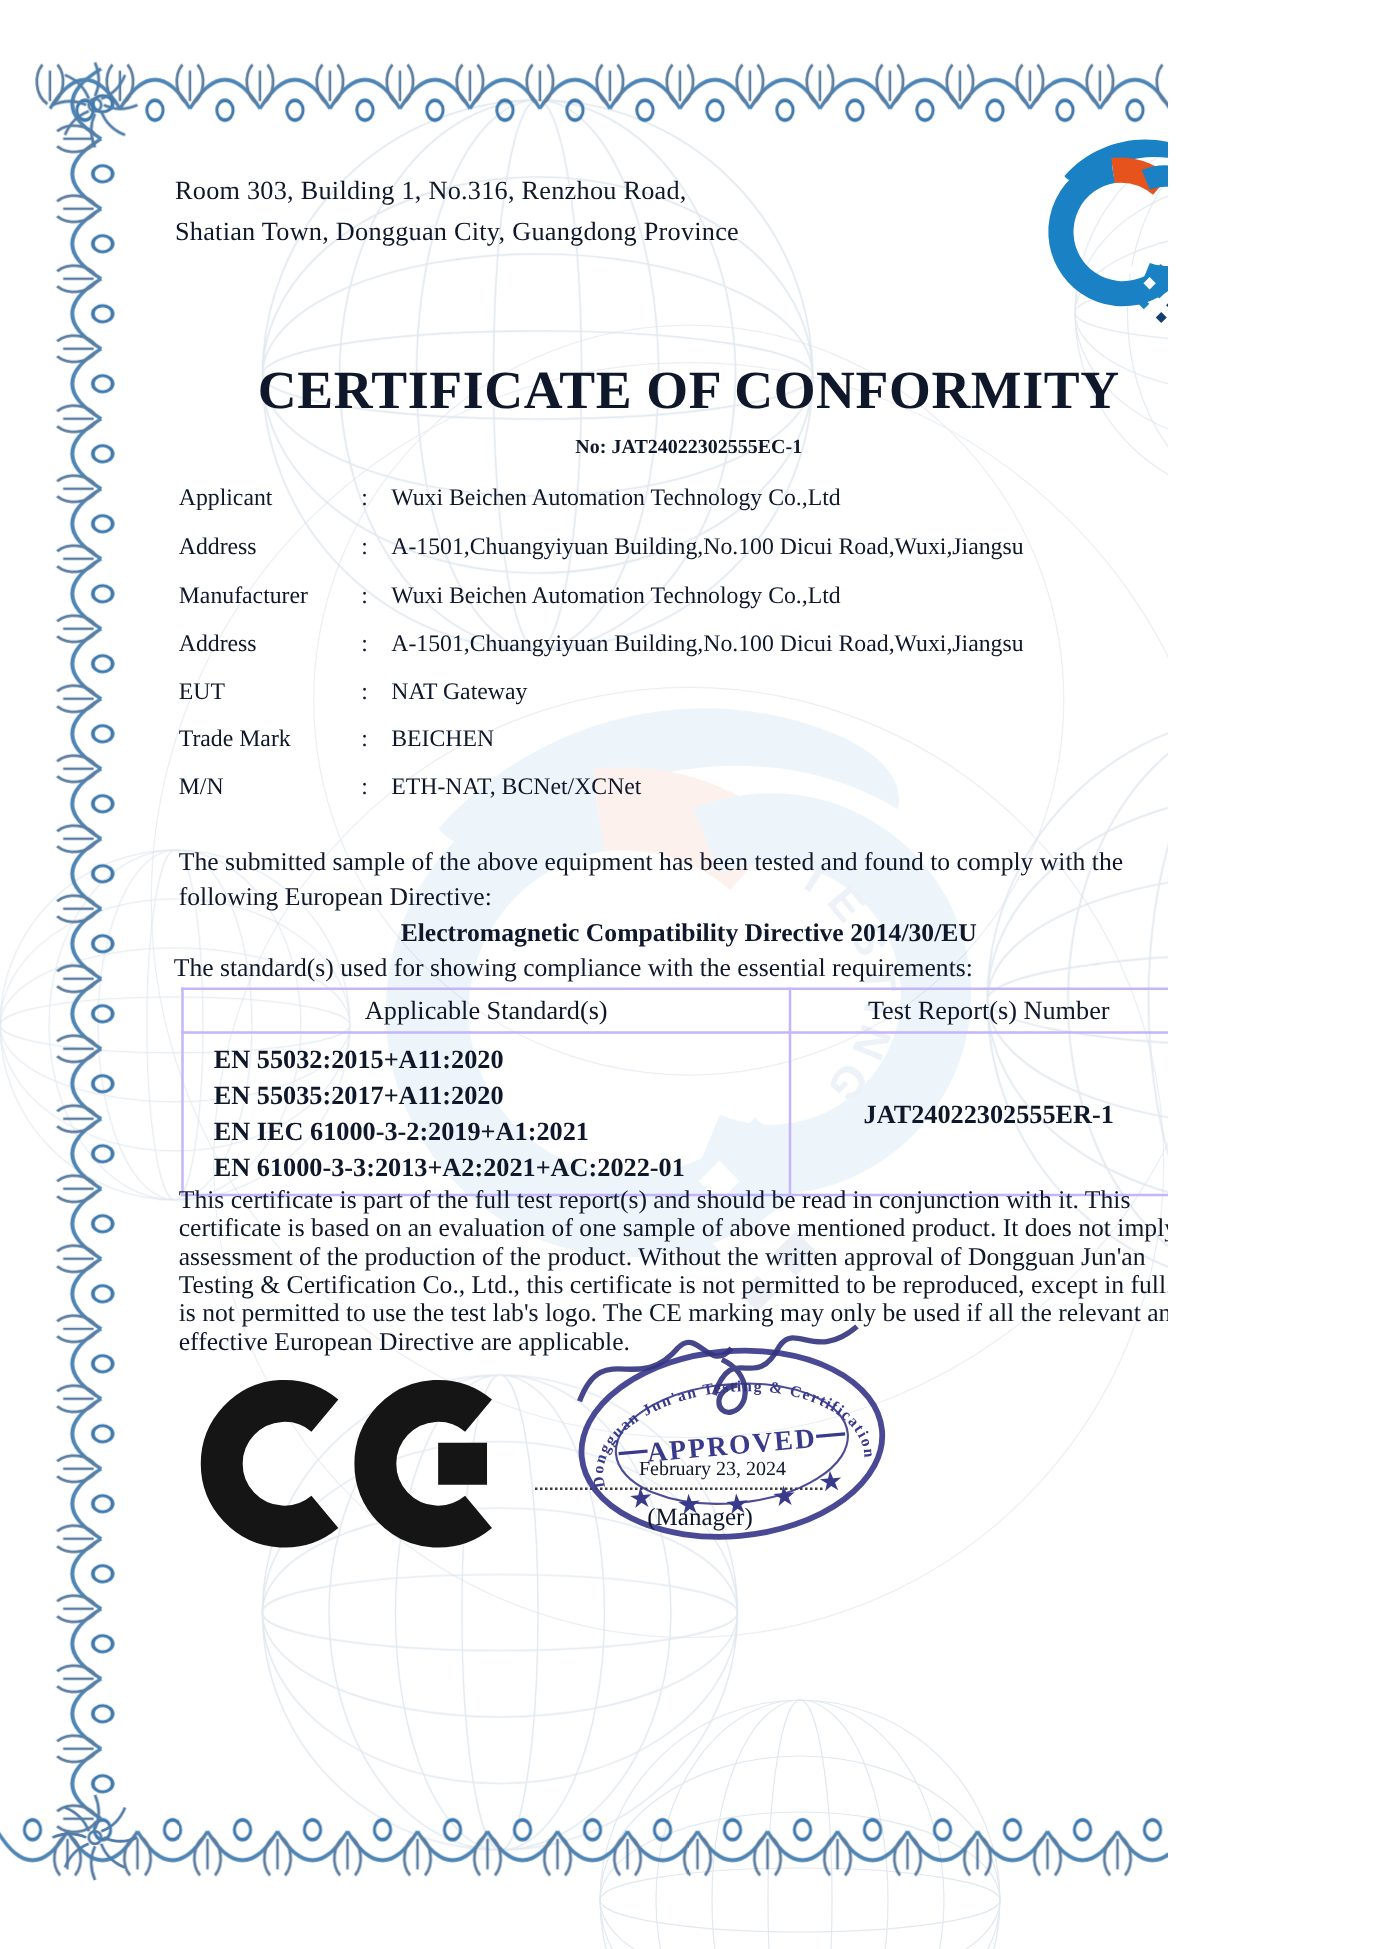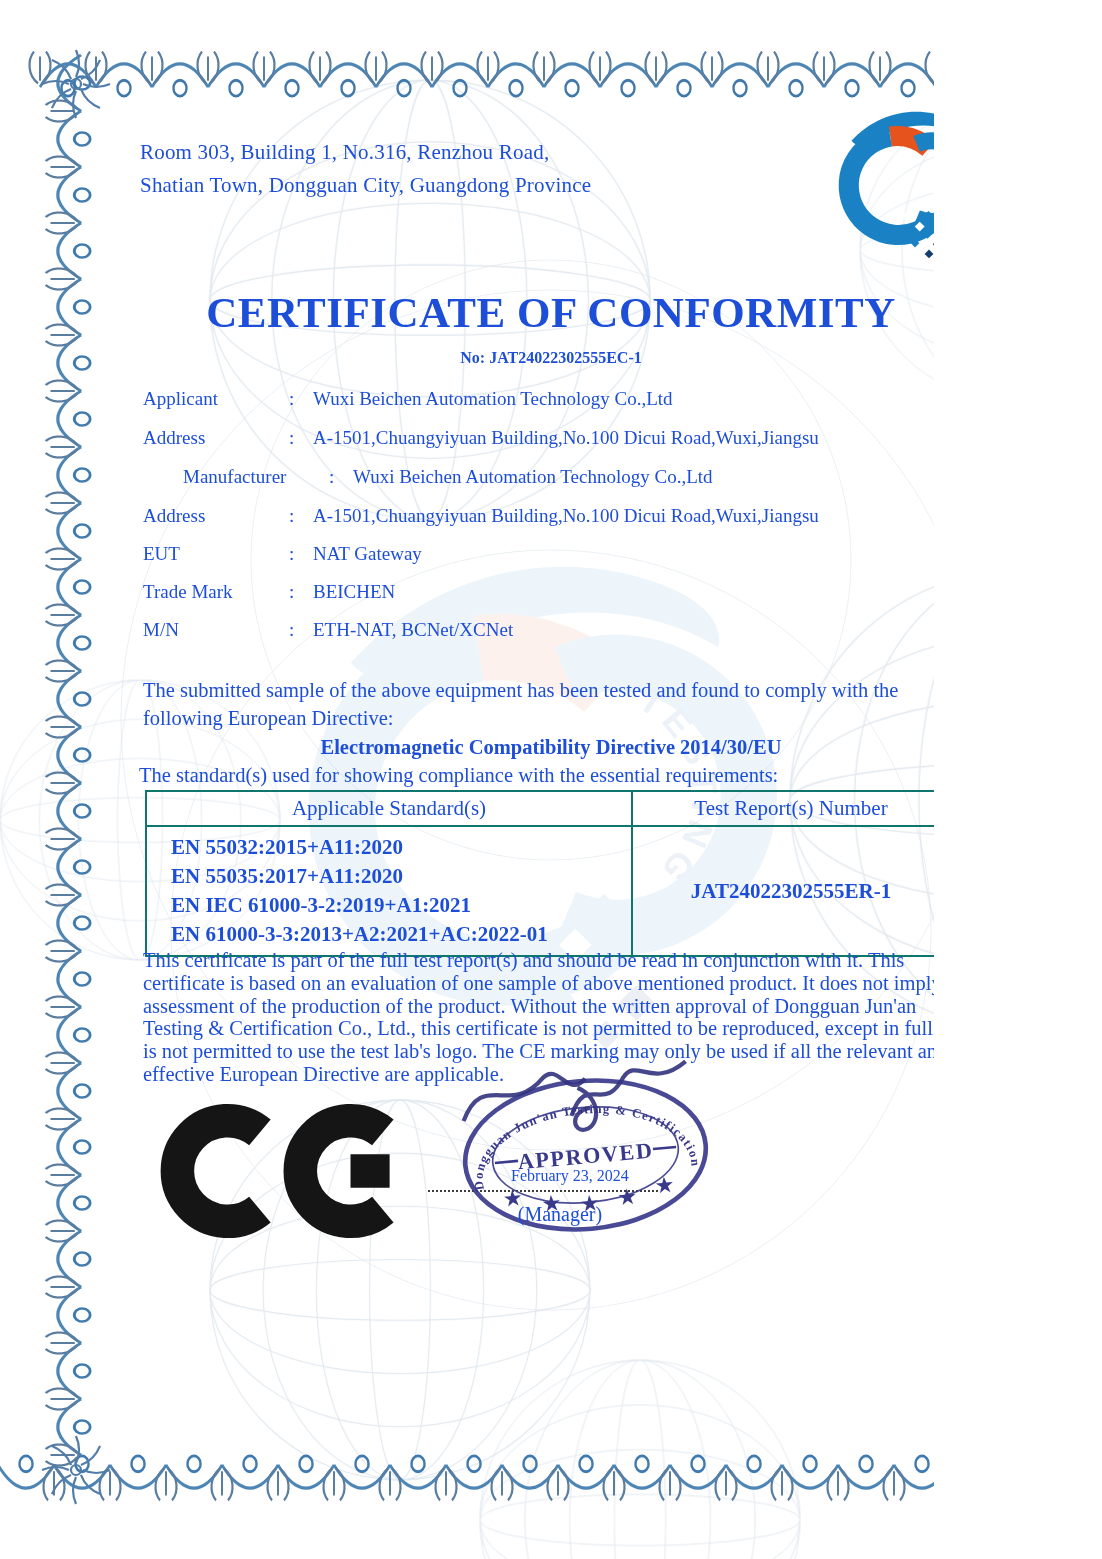--- a/index.html
+++ b/index.html
@@ -1,17 +1,17 @@
 <!DOCTYPE html>
 <html><head>
 <meta charset="utf-8">
 <style>
   html,body{margin:0;padding:0;background:#ffffff;}
   .page{position:relative;width:934px;height:1559px;background:#ffffff;overflow:hidden;
-        font-family:"Liberation Serif","DejaVu Serif",serif;color:#1d4ed8;}
+        font-family:"Liberation Serif","DejaVu Serif",serif;color:#0f172a;}
   .abs{position:absolute;}
   svg{overflow:visible;}
   
   .bg{left:0;top:0;width:1102px;height:1559px;z-index:0;}
   
   .strip{z-index:1;}
   .b-top{left:40px;top:48px;width:1022px;height:56px;}
   .b-bottom{left:40px;top:1448px;width:1022px;height:56px;transform:rotate(180deg);}
   .b-left{left:42px;top:1455px;width:1350px;height:56px;transform:rotate(-90deg);transform-origin:0 0;}
   .b-right{left:1062px;top:100px;width:1350px;height:56px;transform:rotate(90deg);transform-origin:0 0;}
@@ -25,21 +25,21 @@
   
   .frow{left:143px;font-size:19px;white-space:nowrap;z-index:2;}
   .f-label{display:inline-block;width:146px;}
   .f-colon{display:inline-block;width:24px;}
   
   .stmt{left:143px;top:676px;width:782px;font-size:20.5px;line-height:28px;z-index:2;}
   .directive{left:0;top:736px;width:1102px;text-align:center;font-size:20.5px;font-weight:700;z-index:2;}
   .std-intro{left:139px;top:764px;width:820px;font-size:20.5px;z-index:2;}
   
   .std-table{left:145px;top:790px;width:806px;border-collapse:collapse;z-index:2;position:absolute;background:transparent;}
-  .std-table th,.std-table td{border:2px solid #0f766e;font-size:21px;}
+  .std-table th,.std-table td{border:2px solid #c4b5fd;font-size:21px;}
   .std-table th{font-weight:400;text-align:center;padding:4px 2px;}
   .std-table td.cell-standards{width:436px;padding:6px 24px;font-weight:700;line-height:29px;}
   .std-table td.cell-report{text-align:center;font-weight:700;}
   
   .disclaimer{left:143px;top:949px;width:814px;font-size:20.5px;line-height:22.8px;z-index:2;}
   
   .ce-box{left:155px;top:1092px;width:270px;height:158px;z-index:3;}
   .sig-dots{left:428px;top:1172px;width:230px;height:18px;border-bottom:2.5px dotted #3c3c3c;z-index:2;}
   .stamp-box{left:448px;top:1068px;width:275px;height:175px;z-index:3;}
   .signatory{left:455px;top:1203px;width:210px;text-align:center;font-size:20px;z-index:4;}
@@ -249,21 +249,21 @@
 
   <div class="abs title">CERTIFICATE OF CONFORMITY</div>
   <div class="abs cert-no">No: JAT24022302555EC-1</div>
 
   <div class="abs frow" style="top:388px;">
     <span class="f-label">Applicant</span><span class="f-colon">:</span><span class="f-value">Wuxi Beichen Automation Technology Co.,Ltd</span>
   </div>
   <div class="abs frow" style="top:427px;">
     <span class="f-label">Address</span><span class="f-colon">:</span><span class="f-value">A-1501,Chuangyiyuan Building,No.100 Dicui Road,Wuxi,Jiangsu</span>
   </div>
-  <div class="abs frow" style="top:466px;margin-left:40px;">
+  <div class="abs frow" style="top:466px;">
     <span class="f-label">Manufacturer</span><span class="f-colon">:</span><span class="f-value">Wuxi Beichen Automation Technology Co.,Ltd</span>
   </div>
   <div class="abs frow" style="top:505px;">
     <span class="f-label">Address</span><span class="f-colon">:</span><span class="f-value">A-1501,Chuangyiyuan Building,No.100 Dicui Road,Wuxi,Jiangsu</span>
   </div>
   <div class="abs frow" style="top:543px;">
     <span class="f-label">EUT</span><span class="f-colon">:</span><span class="f-value">NAT Gateway</span>
   </div>
   <div class="abs frow" style="top:581px;">
     <span class="f-label">Trade Mark</span><span class="f-colon">:</span><span class="f-value">BEICHEN</span>

